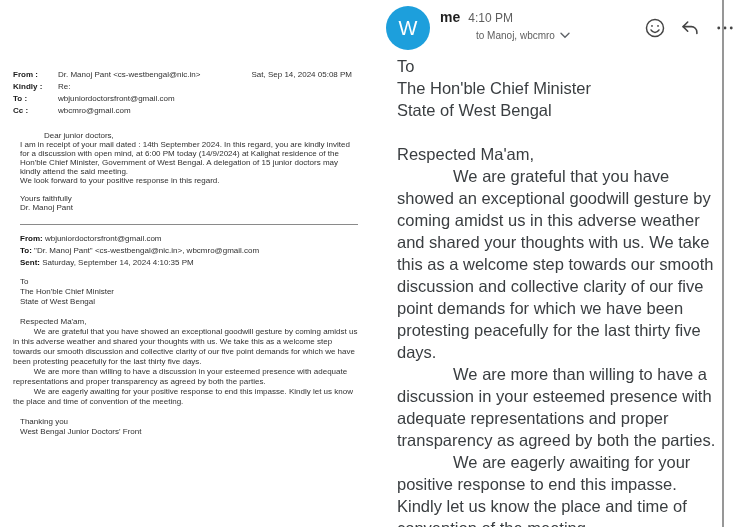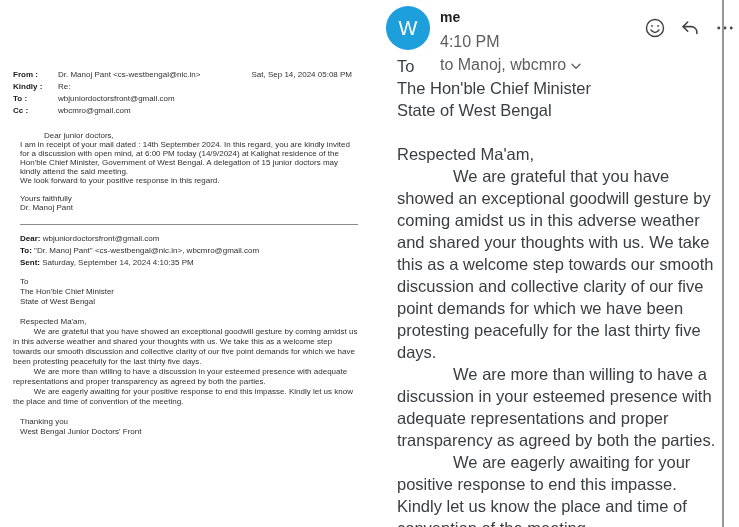--- a/index.html
+++ b/index.html
@@ -24,25 +24,25 @@
   .lp-addressee{margin-top:8px;margin-left:7px;line-height:10px;}
   .lp-qsal{margin-top:10px;margin-left:7px;line-height:10px;}
   .lp-qpara{margin-left:7px;margin-right:0;line-height:10px;text-indent:2.6em;}
   .lp-qclose{margin-top:10px;margin-left:7px;line-height:10px;}
 
   
   .rp-avatar{position:absolute;left:386px;top:6px;width:44px;height:44px;
              border-radius:50%;display:flex;align-items:center;justify-content:center;
              color:#fff;font-size:20px;cursor:pointer;}
   .rp-head{position:absolute;left:440px;top:9px;}
-  .rp-sender-row{display:flex;align-items:baseline;gap:8px;flex-direction:column;}
+  .rp-sender-row{display:flex;align-items:baseline;gap:8px;}
   .rp-sender{font-size:14px;font-weight:bold;color:#1f1f1f;}
-  .rp-time{font-size:16px;color:#5e5e5e;}
-  .rp-recips{margin-top:5px;font-size:16px;color:#5e5e5e;display:flex;
-             align-items:center;gap:5px;cursor:pointer;}
+  .rp-time{font-size:12px;color:#5e5e5e;}
+  .rp-recips{margin-top:5px;font-size:10px;color:#5e5e5e;display:flex;
+             align-items:center;gap:5px;cursor:pointer;margin-left:36px;}
   .rp-actions{position:absolute;left:643px;top:16px;display:flex;gap:11px;align-items:center;}
   .rp-actions .ic{width:24px;height:24px;display:flex;align-items:center;
                   justify-content:center;cursor:pointer;}
   .rp-body{position:absolute;left:397px;top:55px;width:324px;font-size:16.5px;
            line-height:22px;color:#3a3e41;}
   .rp-line{white-space:nowrap;}
   .rp-gap{margin-top:22px;}
   .rp-para{text-indent:3.4em;}
 
   .right-edge{position:absolute;left:722px;top:0;width:2px;height:527px;
@@ -73,21 +73,21 @@
     </div>
     <div class="lp-close">
       <div>Yours faithfully</div>
       <div>Dr. Manoj Pant</div>
     </div>
   </div>
 
   <hr class="lp-divider">
 
   <div class="lp-qheader">
-    <div><b>Dear:</b> <span>wbjuniordoctorsfront@gmail.com</span></div>
+    <div><b>From:</b> <span>wbjuniordoctorsfront@gmail.com</span></div>
     <div><b>To:</b> <span>"Dr. Manoj Pant" &lt;cs-westbengal@nic.in&gt;, wbcmro@gmail.com</span></div>
     <div><b>Sent:</b> <span>Saturday, September 14, 2024 4:10:35 PM</span></div>
   </div>
 
   <div class="lp-addressee">
     <div>To</div>
     <div>The Hon'ble Chief Minister</div>
     <div>State of West Bengal</div>
   </div>
 

